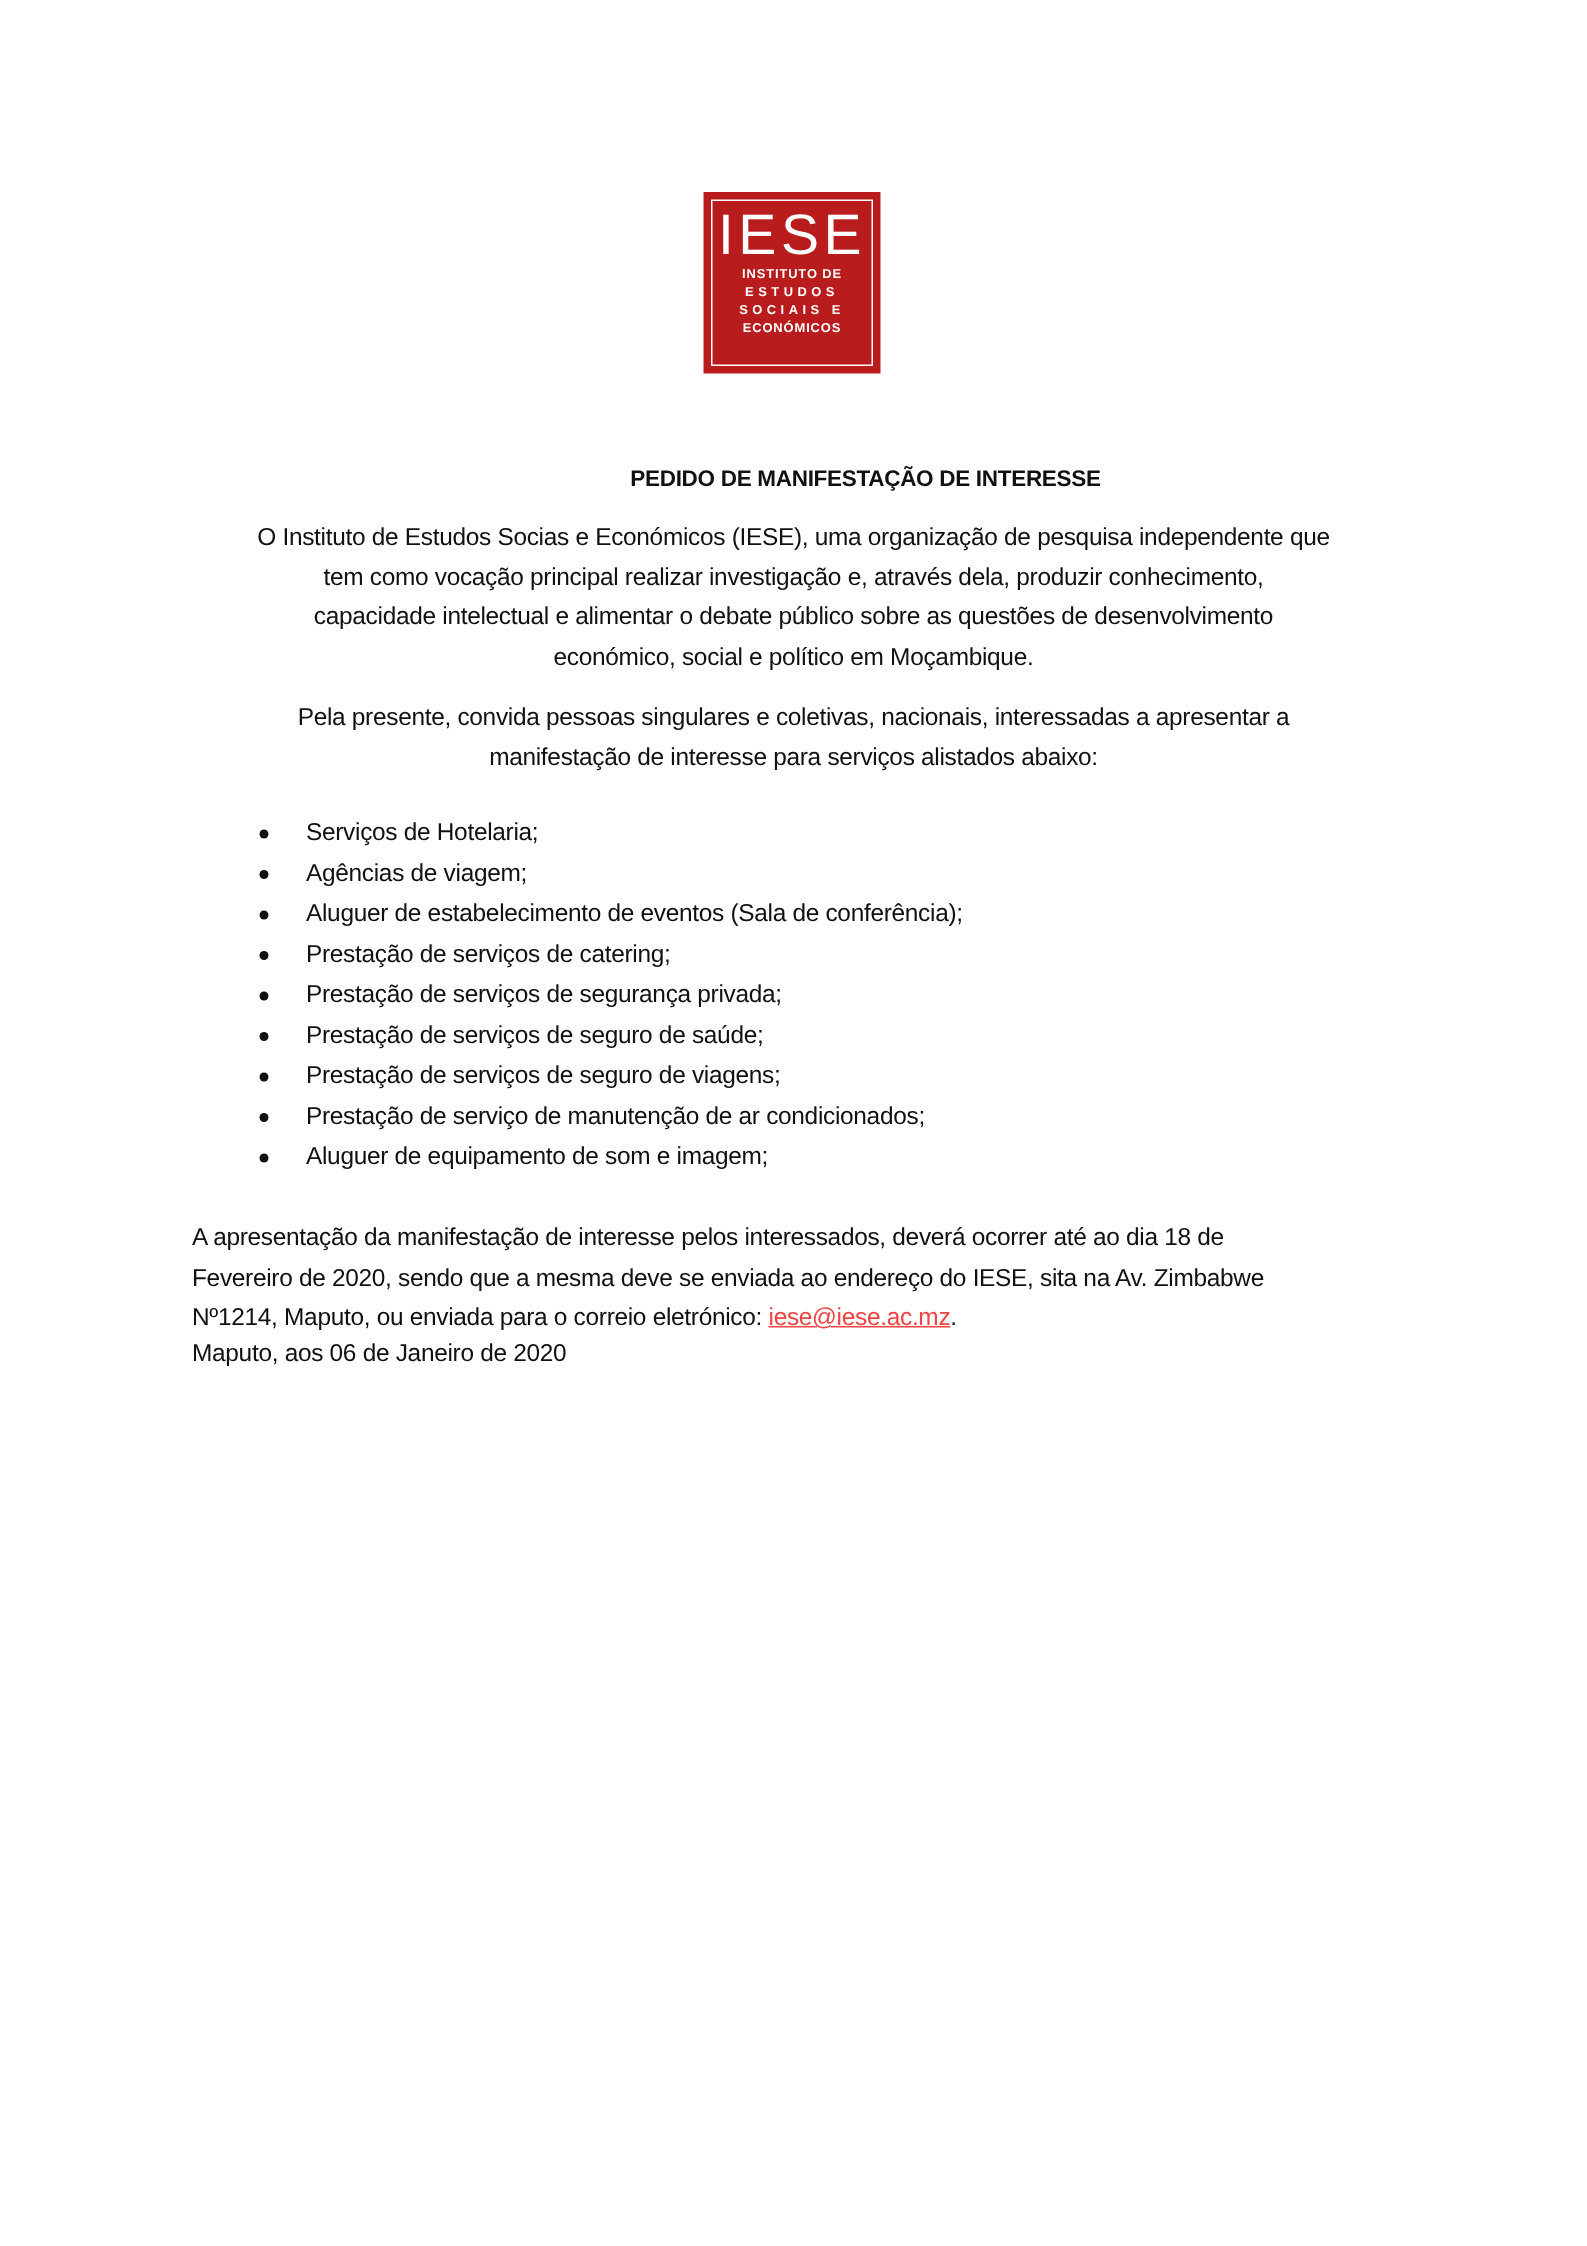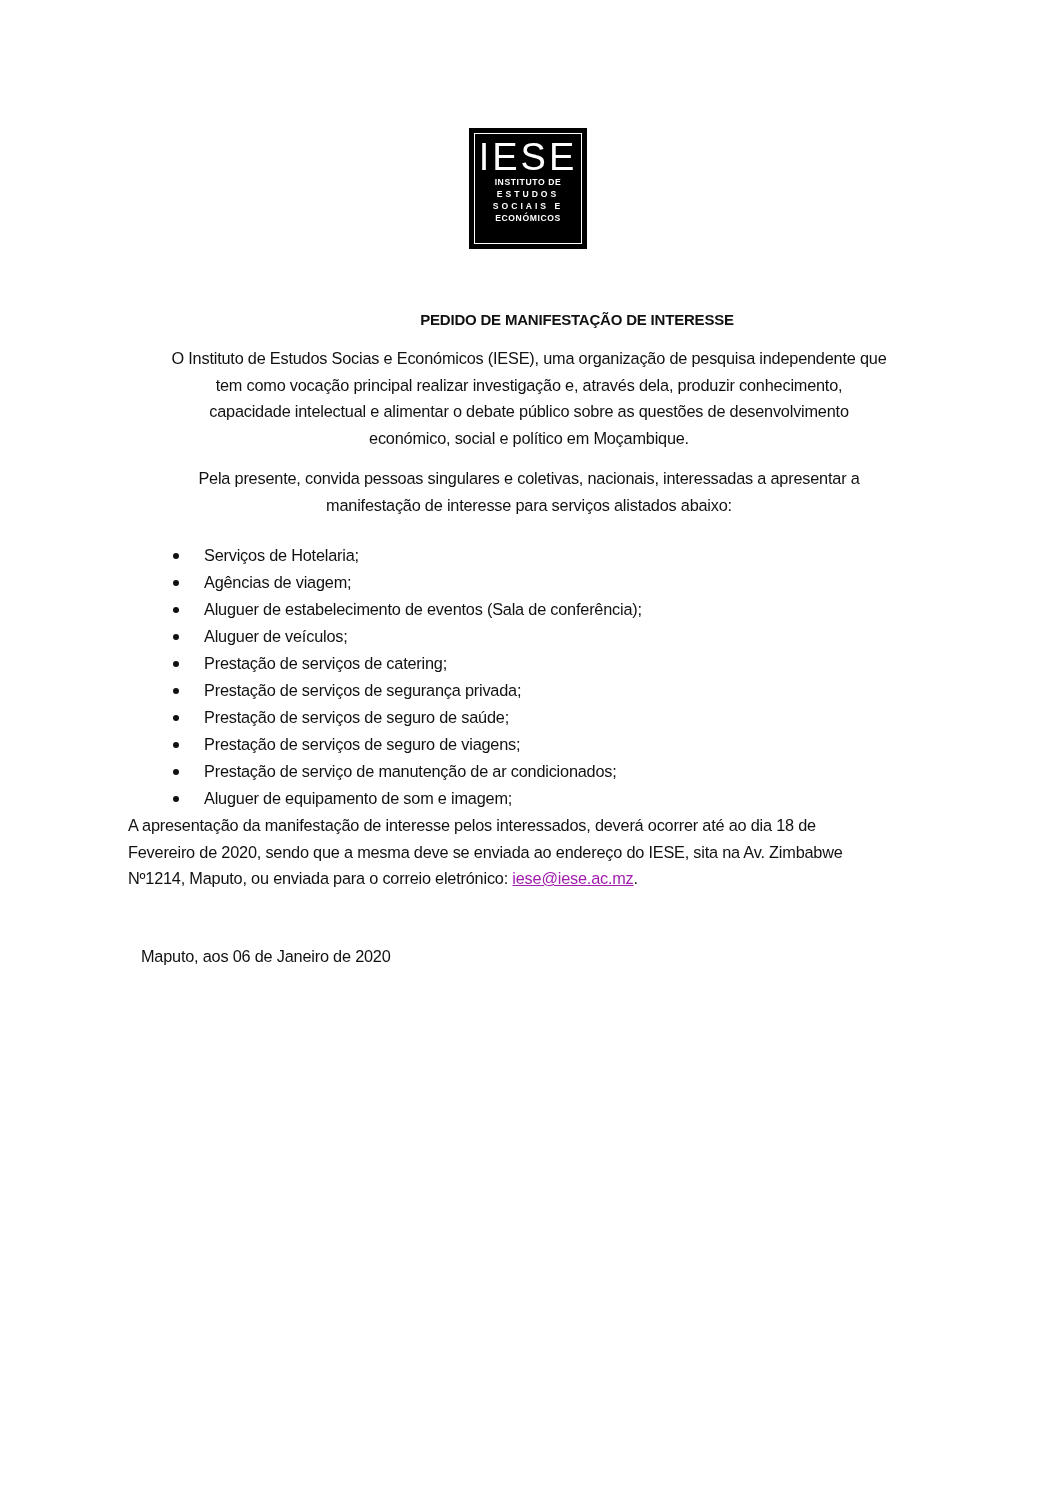--- a/index.html
+++ b/index.html
@@ -3,21 +3,21 @@
 <meta charset="utf-8">
 <style>
   html, body { margin: 0; padding: 0; background: #ffffff; }
   body {
     width: 1058px; height: 1497px; position: relative; overflow: hidden;
     font-family: "Liberation Sans", "DejaVu Sans", sans-serif;
     color: #111111;
   }
   .logo {
     position: absolute; left: 469px; top: 128px; width: 118px; height: 121px;
-    background: #000000; box-sizing: border-box;
+    background: #b91c1c; box-sizing: border-box;
   }
   .logo-inner {
     position: absolute; left: 5px; top: 5px; right: 5px; bottom: 5px;
     border: 1.5px solid #ffffff; box-sizing: border-box;
     color: #ffffff; text-align: center;
   }
   .logo-big {
     font-family: "Liberation Sans", sans-serif;
     font-size: 38px; line-height: 38px; letter-spacing: 3px;
     margin-top: 4px; font-weight: normal;
@@ -46,22 +46,22 @@
   }
   .bullets li .dot {
     position: absolute; left: 1px; top: 11px; width: 6px; height: 6px;
     border-radius: 50%; background: #111111;
   }
   .para-left {
     position: absolute; left: 128px; width: 800px;
     font-size: 16.3px; line-height: 26.6px; letter-spacing: -0.2px;
   }
   .p3 { top: 812px; }
-  .p4 { top: 943px; margin-left: 13px; }
-  .email { color: #a21caf; text-decoration: underline; }
+  .p4 { top: 889px; }
+  .email { color: #ef4444; text-decoration: underline; }
 </style>
 </head>
 <body>
 
 <div class="logo">
   <div class="logo-inner">
     <div class="logo-big">IESE</div>
     <div class="logo-small tight">INSTITUTO DE</div>
     <div class="logo-small">ESTUDOS</div>
     <div class="logo-small">SOCIAIS E</div>
@@ -80,21 +80,20 @@
 
 <div class="para-center p2">
   <div>Pela presente, convida pessoas singulares e coletivas, nacionais, interessadas a apresentar a</div>
   <div>manifestação de interesse para serviços alistados abaixo:</div>
 </div>
 
 <ul class="bullets">
   <li><span class="dot"></span><span>Serviços de Hotelaria;</span></li>
   <li><span class="dot"></span><span>Agências de viagem;</span></li>
   <li><span class="dot"></span><span>Aluguer de estabelecimento de eventos (Sala de conferência);</span></li>
-  <li><span class="dot"></span><span>Aluguer de veículos;</span></li>
   <li><span class="dot"></span><span>Prestação de serviços de catering;</span></li>
   <li><span class="dot"></span><span>Prestação de serviços de segurança privada;</span></li>
   <li><span class="dot"></span><span>Prestação de serviços de seguro de saúde;</span></li>
   <li><span class="dot"></span><span>Prestação de serviços de seguro de viagens;</span></li>
   <li><span class="dot"></span><span>Prestação de serviço de manutenção de ar condicionados;</span></li>
   <li><span class="dot"></span><span>Aluguer de equipamento de som e imagem;</span></li>
 </ul>
 
 <div class="para-left p3">
   <div>A apresentação da manifestação de interesse pelos interessados, deverá ocorrer até ao dia 18 de</div>

